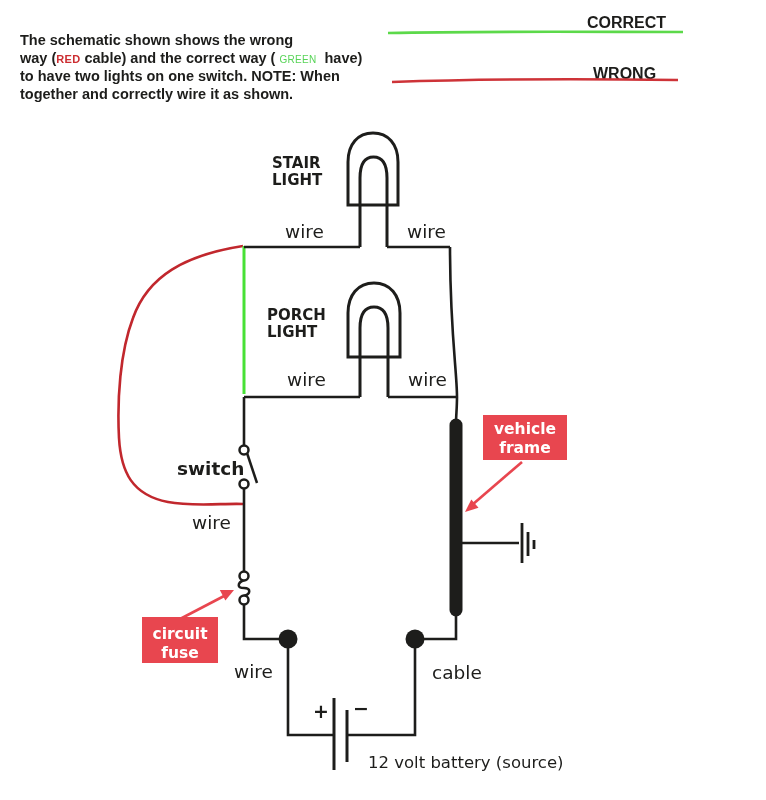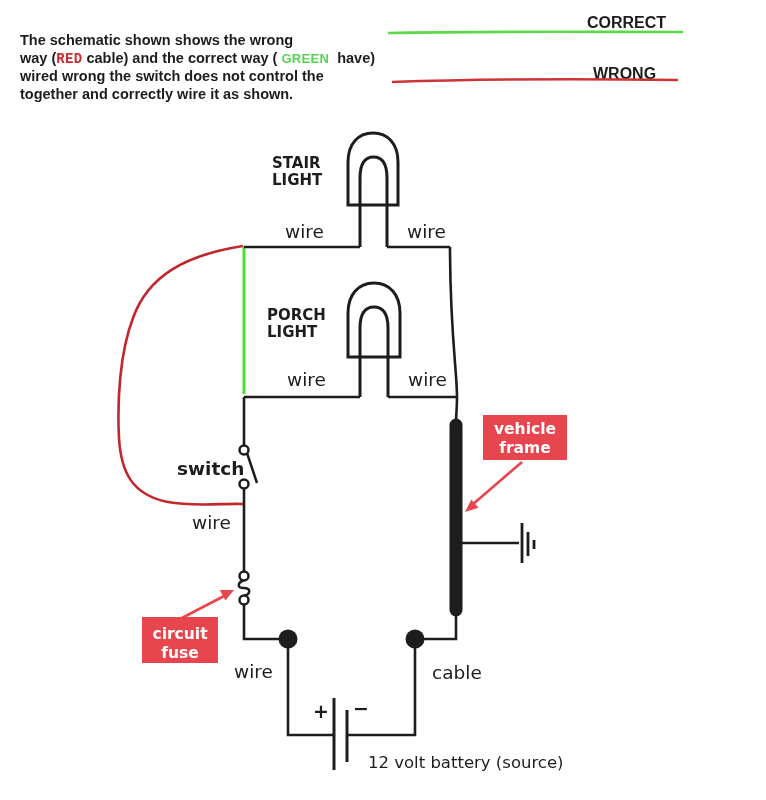--- a/index.html
+++ b/index.html
@@ -2,22 +2,22 @@
 <html><head>
 <meta charset="utf-8">
 <style>
   html,body{margin:0;padding:0;background:#ffffff;}
   .stage{position:relative;width:766px;height:800px;background:#ffffff;overflow:hidden;
          font-family:"Liberation Sans",sans-serif;}
   .schematic-svg{position:absolute;left:0;top:0;}
   .intro{position:absolute;left:20px;top:9px;width:420px;
          font-family:"Liberation Sans",sans-serif;font-weight:bold;
          font-size:14.5px;line-height:17.6px;color:#1d1d1b;white-space:nowrap;margin-top:23px;}
-  .intro .sm-red{font-size:14px;font-weight:bold;letter-spacing:.3px;font-family:Liberation Mono, monospace;}
-  .intro .sm-green{font-size:13px;font-weight:bold;letter-spacing:.3px;padding:0 4px;}
+  .intro .sm-red{font-size:11px;font-weight:bold;letter-spacing:.3px;}
+  .intro .sm-green{font-size:10px;font-weight:normal;letter-spacing:.3px;padding:0 4px;}
   
   text{fill:#1d1d1b;}
   .lbl{font-family:"DejaVu Sans",sans-serif;font-size:18.5px;}
   .lbl-bold{font-family:"DejaVu Sans",sans-serif;font-size:18.5px;font-weight:bold;}
   .light-lbl{font-family:"DejaVu Sans",sans-serif;font-size:15px;font-weight:bold;}
   .legend-lbl{font-family:"Liberation Sans",sans-serif;font-size:16px;font-weight:bold;}
   .callout-lbl{font-family:"DejaVu Sans",sans-serif;font-size:15.5px;font-weight:bold;fill:#ffffff;}
   .battery-lbl{font-family:"DejaVu Sans",sans-serif;font-size:16.5px;}
   .pm{font-family:"DejaVu Sans",sans-serif;font-size:19px;font-weight:bold;}
 </style>
@@ -119,17 +119,17 @@
       <path d="M347,735 L415,735 L415,648" fill="none" stroke="#1d1d1b" stroke-width="2.6"></path>
       <text class="pm" x="321" y="718" text-anchor="middle">+</text>
       <text class="pm" x="361" y="715" text-anchor="middle">−</text>
       <text class="battery-lbl" x="368" y="768">12 volt battery (source)</text>
     </g>
   </svg>
 
   <div class="intro">
     <div>The schematic shown shows the wrong</div>
     <div><span>way (</span><span class="sm-red" style="color:#cc2d31;">RED</span><span> cable) and the correct way (</span><span class="sm-green" style="color:#57d457;">GREEN</span><span> have)</span></div>
-    <div>wired wrong the switch does not control the</div>
+    <div>to have two lights on one switch. NOTE: When</div>
     <div>together and correctly wire it as shown.</div>
   </div>
 
 </div>
 
 </body></html>

